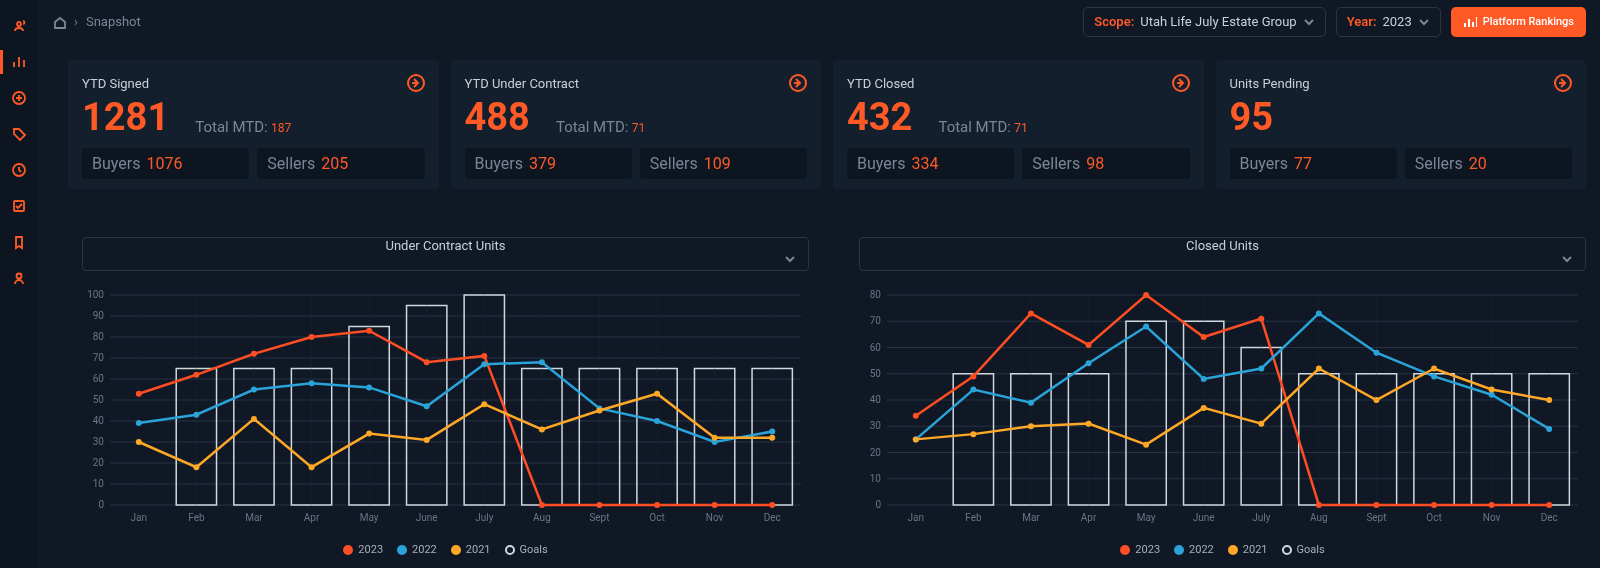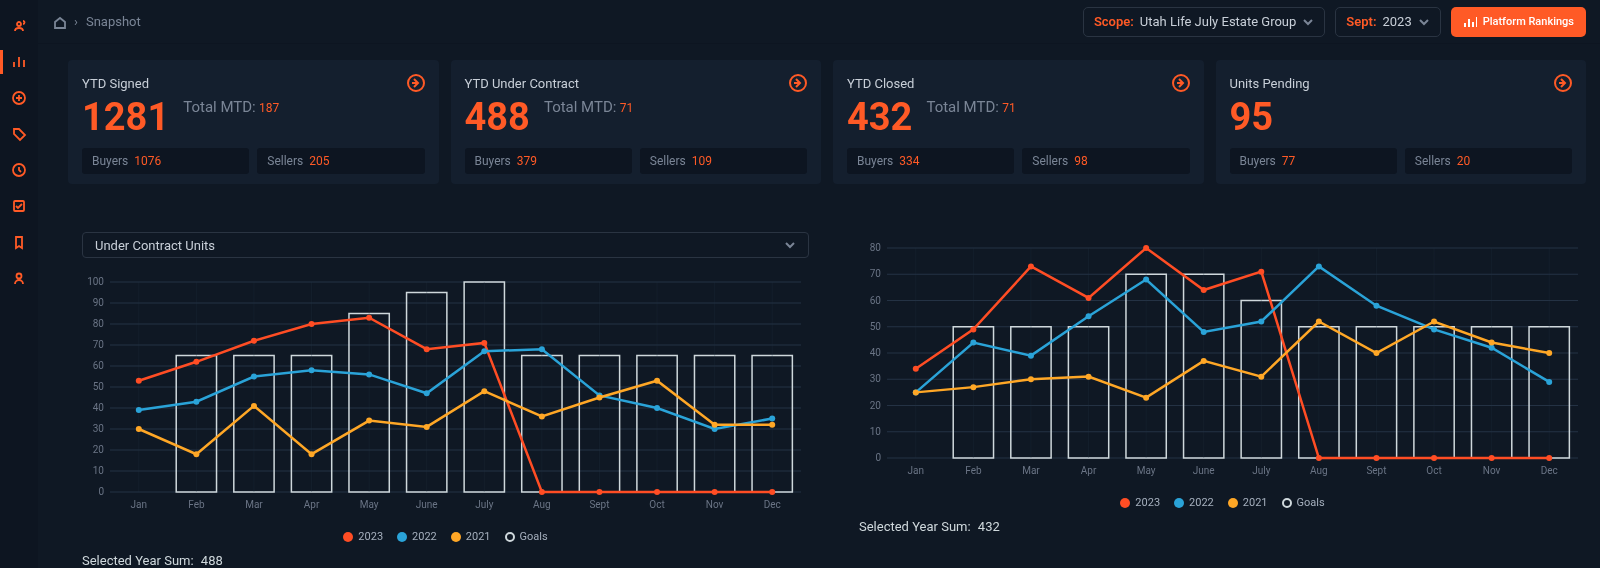--- a/index.html
+++ b/index.html
@@ -120,59 +120,60 @@
   }
   .kpi-head {
     display: flex;
     justify-content: space-between;
     align-items: center;
     font-size: 13px;
     color: var(--text);
     margin-bottom: 6px;
   }
   .kpi-head svg { width: 18px; height: 18px; stroke: var(--accent); fill: none; stroke-width: 2; }
-  .kpi-value-row { display: flex; align-items: flex-start; gap: 14px; }
+  .kpi-value-row { display: flex; align-items: flex-end; gap: 26px; }
   .kpi-value { color: var(--accent); font-size: 38px; font-weight: 700; line-height: 1; }
   .kpi-sub-label { color: var(--text-muted); font-size: 15px; }
   .kpi-sub-val { color: var(--accent); font-size: 12px; }
   .kpi-splits {
     display: grid;
     grid-template-columns: 1fr 1fr;
     gap: 8px;
     margin-top: 12px;
   }
   .split {
     background: var(--panel-dark);
     border-radius: 3px;
     padding: 6px 10px;
-    font-size: 12px;
+    font-size: 16px;
     display: flex;
     gap: 6px;
   }
   .split .k { color: var(--text-muted); }
   .split .v { color: var(--accent); }
   
   .chart-row {
     display: grid;
     grid-template-columns: 1fr 1fr;
     gap: 50px;
     margin-top: 48px;
     padding-left: 14px;
   }
   .chart-panel {}
   .chart-select {
     border: 1px solid var(--border);
     border-radius: 4px;
-    height: 26px;
+    height: 34px;
     display: flex;
     align-items: center;
     padding: 0 12px;
     color: var(--text);
     font-size: 13px;
     margin-bottom: 8px;
+    flex-direction: column;
   }
   .chart-select svg { margin-left: auto; width: 12px; height: 12px; stroke: #7a8596; fill: none; stroke-width: 2; }
   .chart-area {
     position: relative;
     height: 260px;
   }
   .chart-svg { width: 100%; height: 100%; }
   .axis-text { fill: #6a7485; font-size: 10px; }
   .grid-line { stroke: var(--grid); stroke-width: 1; }
   .bar-outline { fill: none; stroke: #cfd8dc; stroke-width: 1.5; }
@@ -249,21 +250,21 @@
   </div>
   <div class="spacer"></div>
   <div class="dd" style="min-width:230px;">
     <span class="label">Scope:</span>
     <span class="value">Utah Life July Estate Group</span>
     <svg>
         <path d="M2 4l4 4 4-4"></path>
       </svg>
   </div>
   <div class="dd">
-    <span class="label">Sept:</span>
+    <span class="label">Year:</span>
     <span class="value">2023</span>
     <svg>
         <path d="M2 4l4 4 4-4"></path>
       </svg>
   </div>
   <div class="primary-btn">
     <svg>
         <path d="M2 12V8M6 12V4M10 12V7M14 12V2"></path>
       </svg>
     <span>Platform Rankings</span>
@@ -504,20 +505,26 @@
             <span>Goals</span>
           </span>
       </div>
       <div class="sum-line">
         <span>Selected Year Sum:</span>
         <span class="v">488</span>
       </div>
     </div>
 
     <div class="chart-panel">
+      <div class="chart-select">
+        <span>Closed Units</span>
+        <svg>
+            <path d="M2 4l4 4 4-4"></path>
+          </svg>
+      </div>
       <div class="chart-area"><svg viewBox="0 0 727 240" class="chart-svg">
             <line x1="28" x2="719" y1="216" y2="216" class="grid-line"></line>
             <text x="22" y="219" text-anchor="end" class="axis-text">0</text>
             <line x1="28" x2="719" y1="189.75" y2="189.75" class="grid-line"></line>
             <text x="22" y="192.75" text-anchor="end" class="axis-text">10</text>
             <line x1="28" x2="719" y1="163.5" y2="163.5" class="grid-line"></line>
             <text x="22" y="166.5" text-anchor="end" class="axis-text">20</text>
             <line x1="28" x2="719" y1="137.25" y2="137.25" class="grid-line"></line>
             <text x="22" y="140.25" text-anchor="end" class="axis-text">30</text>
             <line x1="28" x2="719" y1="111" y2="111" class="grid-line"></line>

